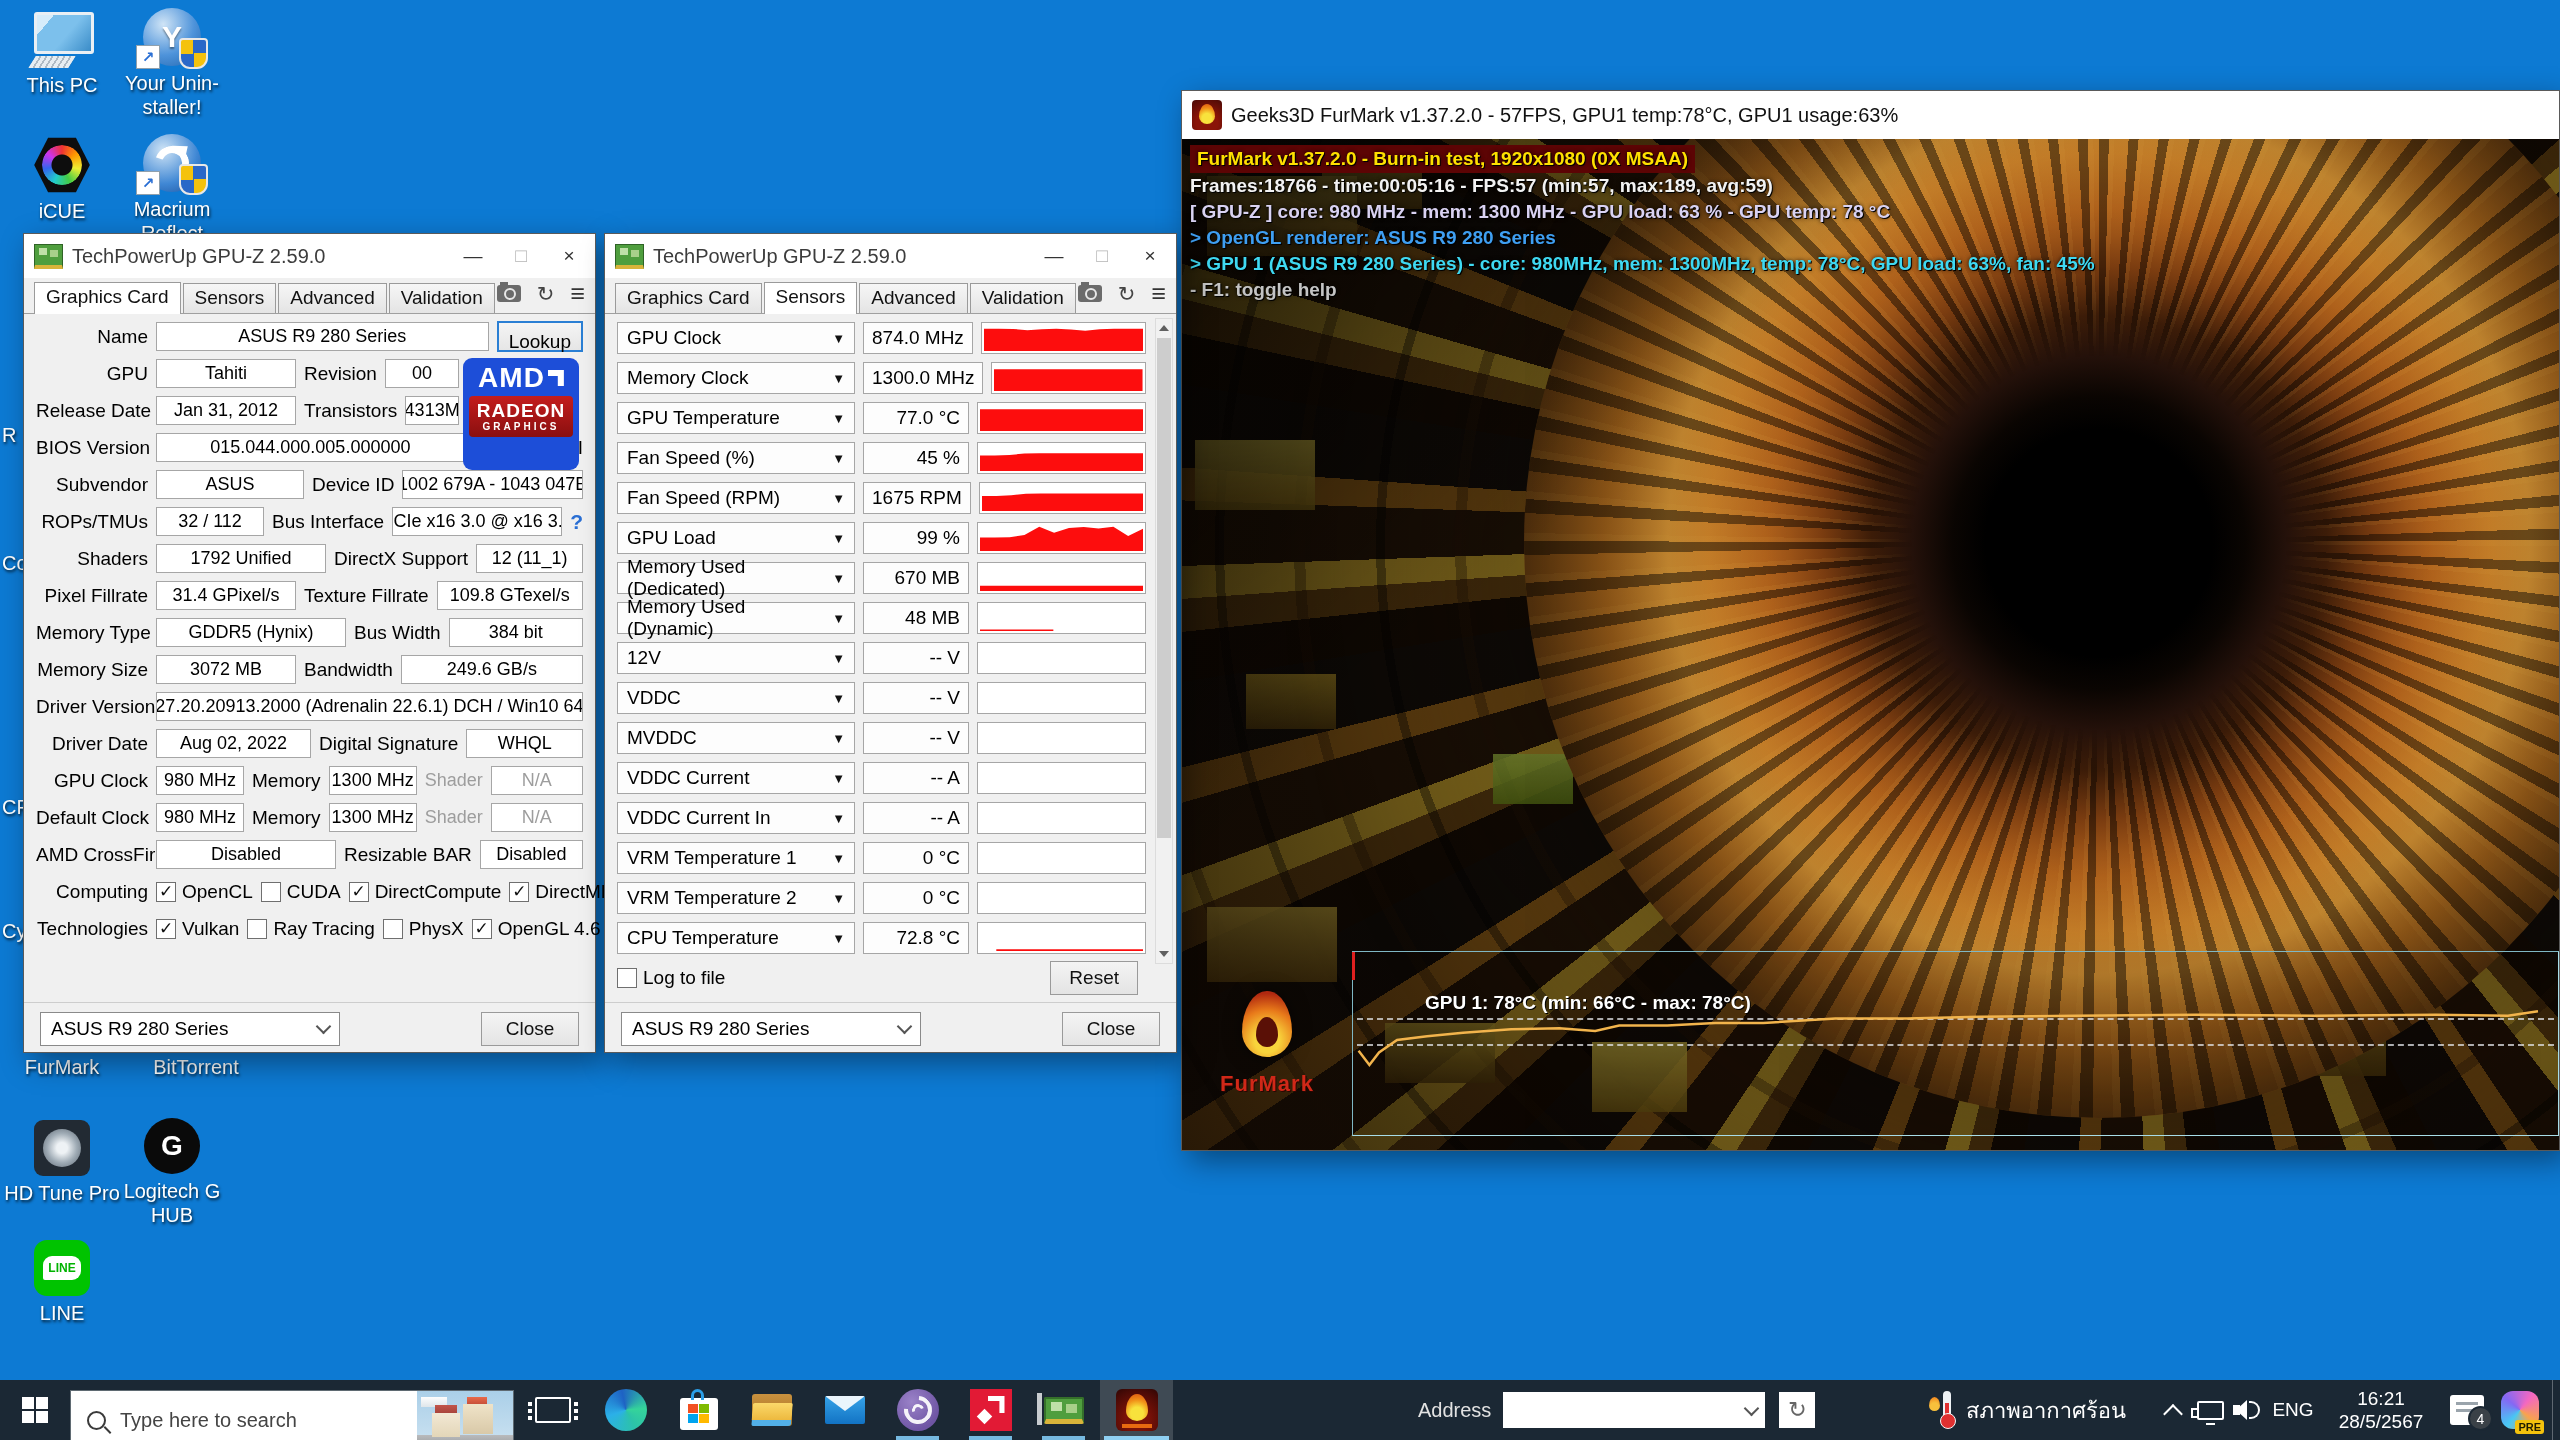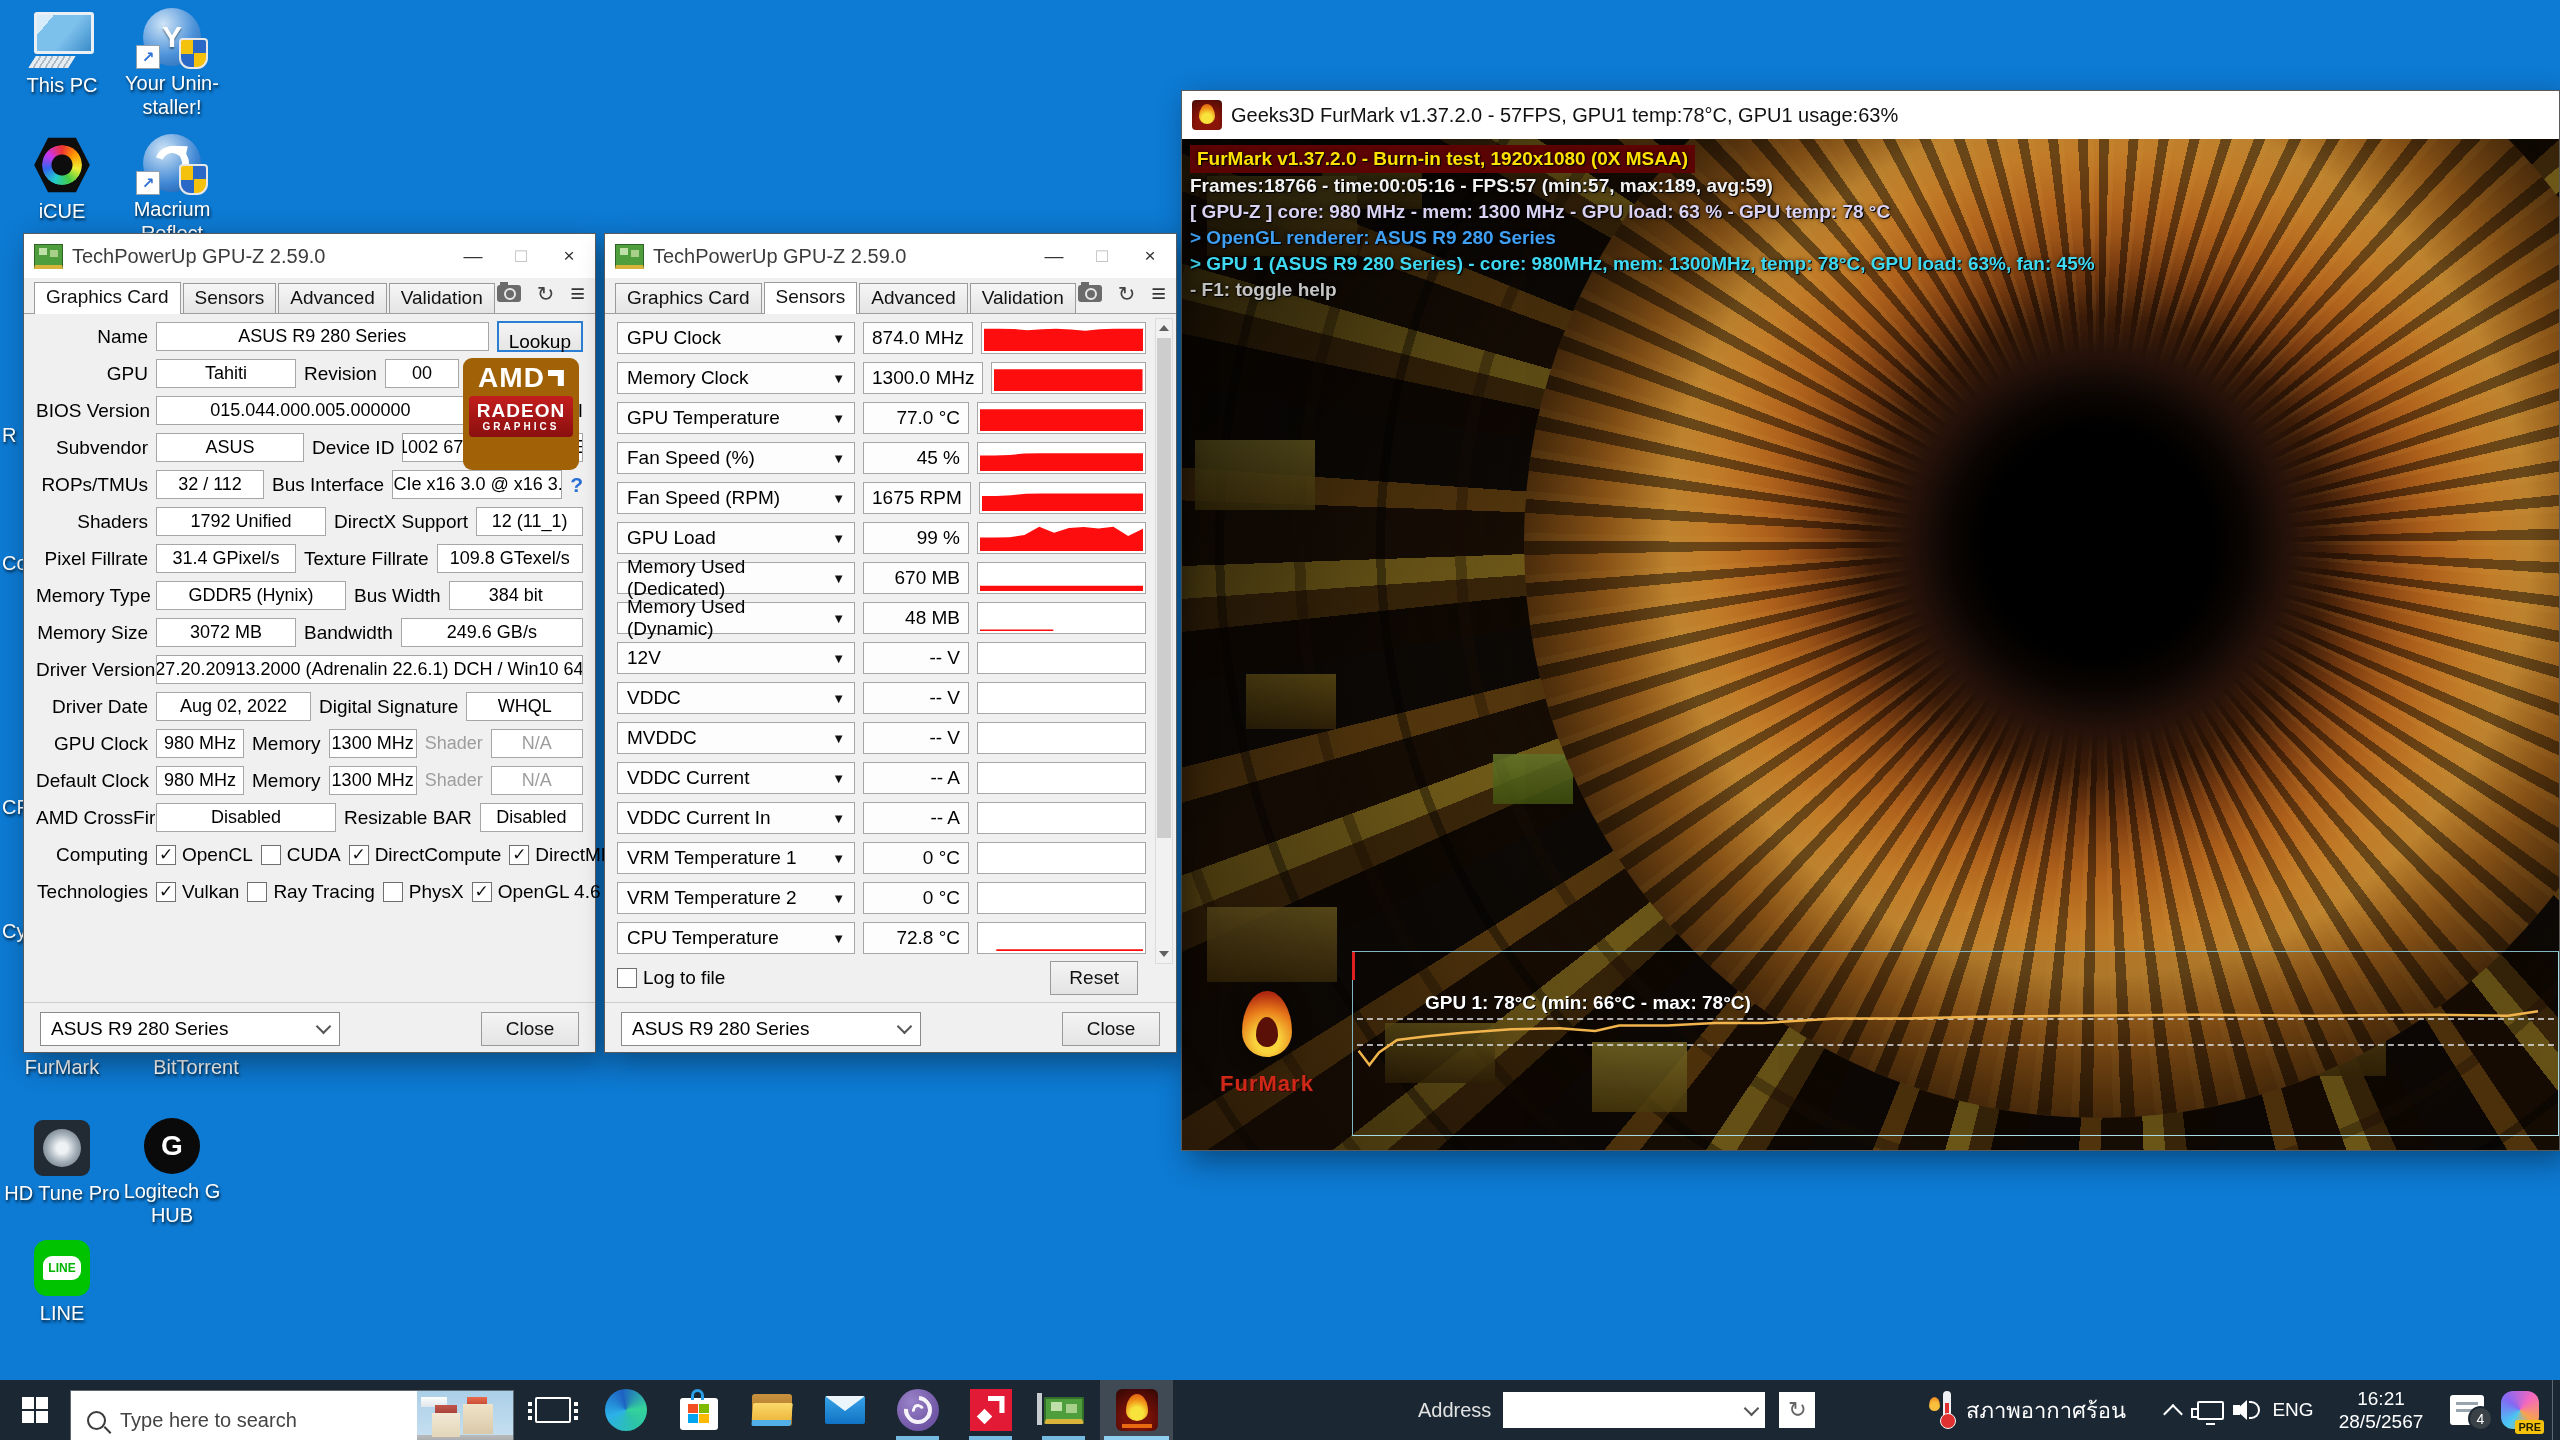--- a/index.html
+++ b/index.html
@@ -81,21 +81,21 @@
   .fbox.grow{flex:1;}
   .fbox.fdis{color:#9d9d9d;}
   .wbutton{height:31px;border:1px solid #9a9a9a;background:linear-gradient(#f4f4f4,#e6e6e6);font-size:19px;padding:8px 10px;font-family:inherit;}
   .wbutton.defbtn{border:2px solid #2a7fd4;}
   .fchk{display:flex;align-items:center;gap:6px;font-size:19px;white-space:nowrap;}
   .cbox{width:20px;height:20px;border:1px solid #6f6f6f;background:#fff;display:flex;align-items:center;justify-content:center;
       font-size:17px;font-weight:bold;color:#101010;flex:none;box-sizing:border-box;}
   .shareic{width:30px;height:26px;border-bottom:3px solid #777;border-left:3px solid #777;position:relative;flex:none;}
   .shareic::before{content:"↗";position:absolute;right:-2px;top:-6px;font-size:22px;color:#777;font-weight:bold;}
   .helpq{color:#2a6fd4;font-size:21px;font-weight:bold;flex:none;}
-  .amdlogo{position:absolute;right:16px;top:44px;width:116px;height:112px;background:#a16207;border-radius:9px;
+  .amdlogo{position:absolute;right:16px;top:44px;width:116px;height:112px;background:#1d4ed8;border-radius:9px;
       padding:5px 6px;box-sizing:border-box;text-align:center;z-index:3;}
   .amd-top{color:#fff;font-weight:bold;font-size:28px;letter-spacing:1px;line-height:30px;display:flex;align-items:center;justify-content:center;gap:3px;}
   .amd-mark{width:16px;height:16px;background:#fff;clip-path:polygon(100% 0,100% 100%,62% 100%,62% 38%,0 38%,0 0);}
   .amd-red{margin-top:3px;background:linear-gradient(#c41d1d,#8a0f0f);border-radius:4px;padding:5px 2px 4px 2px;color:#fff;font-weight:bold;}
   .amd-red .r1{font-size:19px;letter-spacing:1px;line-height:20px;}
   .amd-red .r2{font-size:10px;letter-spacing:3px;line-height:12px;}
 
   
   .sensors-body{padding-right:30px;}
   .srow{display:flex;gap:8px;height:32px;margin-bottom:8px;align-items:stretch;}
@@ -332,20 +332,26 @@
           <div class="flab">Name</div>
           <div class="fbox grow">ASUS R9 280 Series</div>
           <button class="wbutton defbtn">Lookup</button>
         </div>
         <div class="frow" style="padding-right: 124px;">
           <div class="flab">GPU</div>
           <div class="fbox" style="width: 140px;">Tahiti</div>
           <div class="filab">Revision</div>
           <div class="fbox grow">00</div>
         </div>
+        <div class="frow" style="padding-right: 124px;">
+          <div class="flab">Release Date</div>
+          <div class="fbox" style="width: 140px;">Jan 31, 2012</div>
+          <div class="filab">Transistors</div>
+          <div class="fbox grow">4313M</div>
+        </div>
         <div class="frow">
           <div class="flab">BIOS Version</div>
           <div class="fbox grow">015.044.000.005.000000</div>
           <span class="shareic"></span>
           <span class="fchk">
             <span class="cbox">✓</span>
             <span>UEFI</span>
           </span>
         </div>
         <div class="frow">

